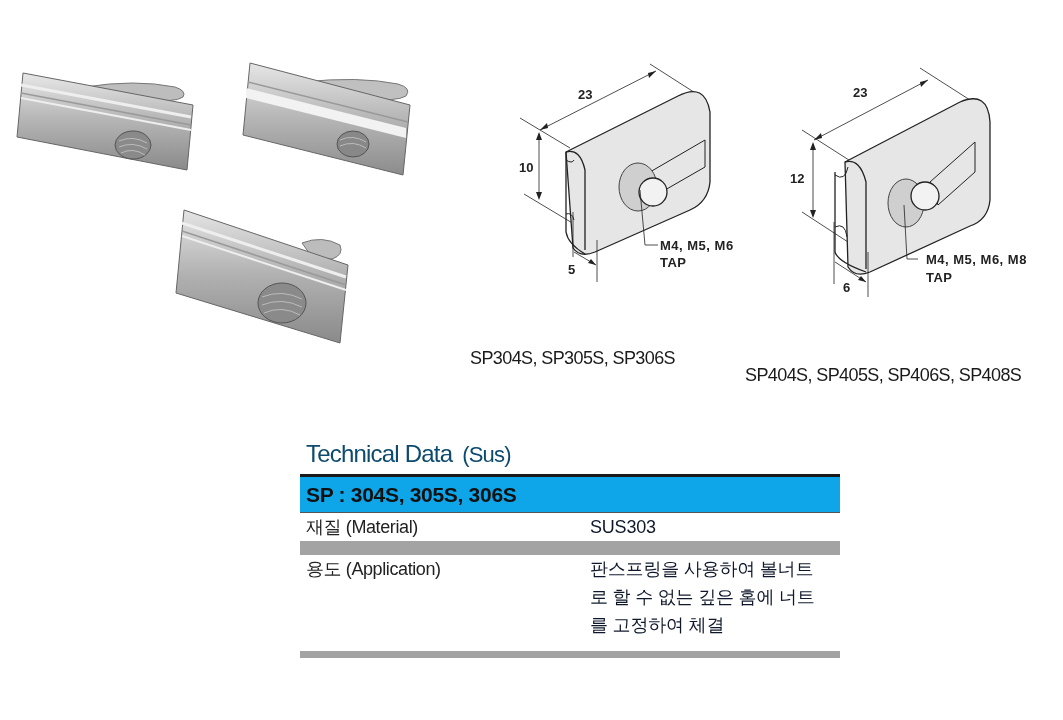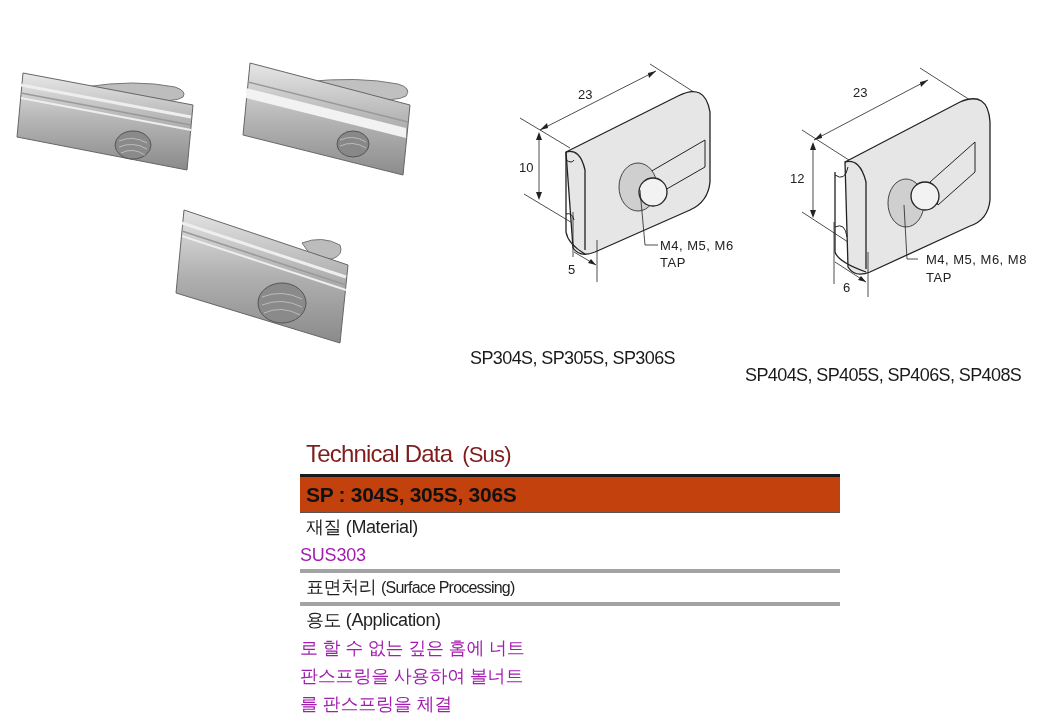--- a/index.html
+++ b/index.html
@@ -1,29 +1,29 @@
 <!DOCTYPE html>
 <html><head>
 <meta charset="utf-8">
 <style>
   html,body{margin:0;padding:0;background:#fff;}
   body{width:1063px;height:720px;position:relative;overflow:hidden;font-family:"Liberation Sans",sans-serif;color:#222;}
-  .abs{position:absolute;}
+  .abs{position:absolute;font-weight:bold;}
   .photo svg, .drawing svg{display:block;}
   .caption{position:absolute;font-size:18px;color:#1a1a1a;letter-spacing:-0.6px;white-space:nowrap;}
   .dim{font-size:13px;fill:#222;font-family:"Liberation Sans",sans-serif;}
   .tap{font-size:13px;fill:#222;font-family:"Liberation Sans",sans-serif;letter-spacing:0.5px;}
-  .tech-title{position:absolute;left:306px;top:440px;font-size:24px;color:#7f1d1d;letter-spacing:-0.8px;white-space:nowrap;}
+  .tech-title{position:absolute;left:306px;top:440px;font-size:24px;color:#0c4a6e;letter-spacing:-0.8px;white-space:nowrap;}
   .tech-title .sub{font-size:22px;margin-left:10px;}
   .table{position:absolute;left:300px;top:474px;width:540px;}
-  .thead{background:#c2410c;border-top:3px solid #1a1a1a;border-bottom:1px solid #555;padding:4px 0 3px 6px;}
+  .thead{background:#0ea5e9;border-top:3px solid #1a1a1a;border-bottom:1px solid #555;padding:4px 0 3px 6px;}
   .thead div{font-size:21px;font-weight:bold;color:#111;line-height:28px;letter-spacing:-0.3px;white-space:nowrap;}
-  .row{display:flex;border-bottom:4px solid #a3a3a3;flex-direction:column;}
+  .row{display:flex;border-bottom:7px solid #a3a3a3;}
   .row .k{width:284px;padding-left:6px;font-size:18px;color:#222;letter-spacing:-0.4px;line-height:28px;white-space:nowrap;}
-  .row .v{flex:1;font-size:18px;color:#a21caf;line-height:28px;letter-spacing:-0.2px;}
+  .row .v{flex:1;font-size:18px;color:#0f172a;line-height:28px;letter-spacing:-0.2px;}
   .row .v div{white-space:nowrap;}
   .row .k .small{font-size:16px;letter-spacing:-0.8px;}
 </style>
 </head>
 <body>
 
 <div class="abs photo" style="left:15px;top:65px;">
   <svg width="180" height="115" viewBox="0 0 180 115">
     <defs>
       <linearGradient id="m1" x1="0" y1="0" x2="0" y2="1">
@@ -159,23 +159,22 @@
   <div class="thead">
     <div>SP : 304S, 305S, 306S</div>
   </div>
   <div class="row">
     <div class="k"><span>재질</span> <span>(Material)</span></div>
     <div class="v">
         <div>SUS303</div>
       </div>
   </div>
   <div class="row">
-    <div class="k"><span>표면처리</span> <span class="small">(Surface Processing)</span></div>
   </div>
   <div class="row" style="padding-bottom:12px;">
     <div class="k"><span>용도</span> <span>(Application)</span></div>
     <div class="v">
+      <div>판스프링을 사용하여 볼너트</div>
       <div>로 할 수 없는 깊은 홈에 너트</div>
-      <div>판스프링을 사용하여 볼너트</div>
-      <div>를 판스프링을 체결</div>
+      <div>를 고정하여 체결</div>
     </div>
   </div>
 </div>
 
 </body></html>

